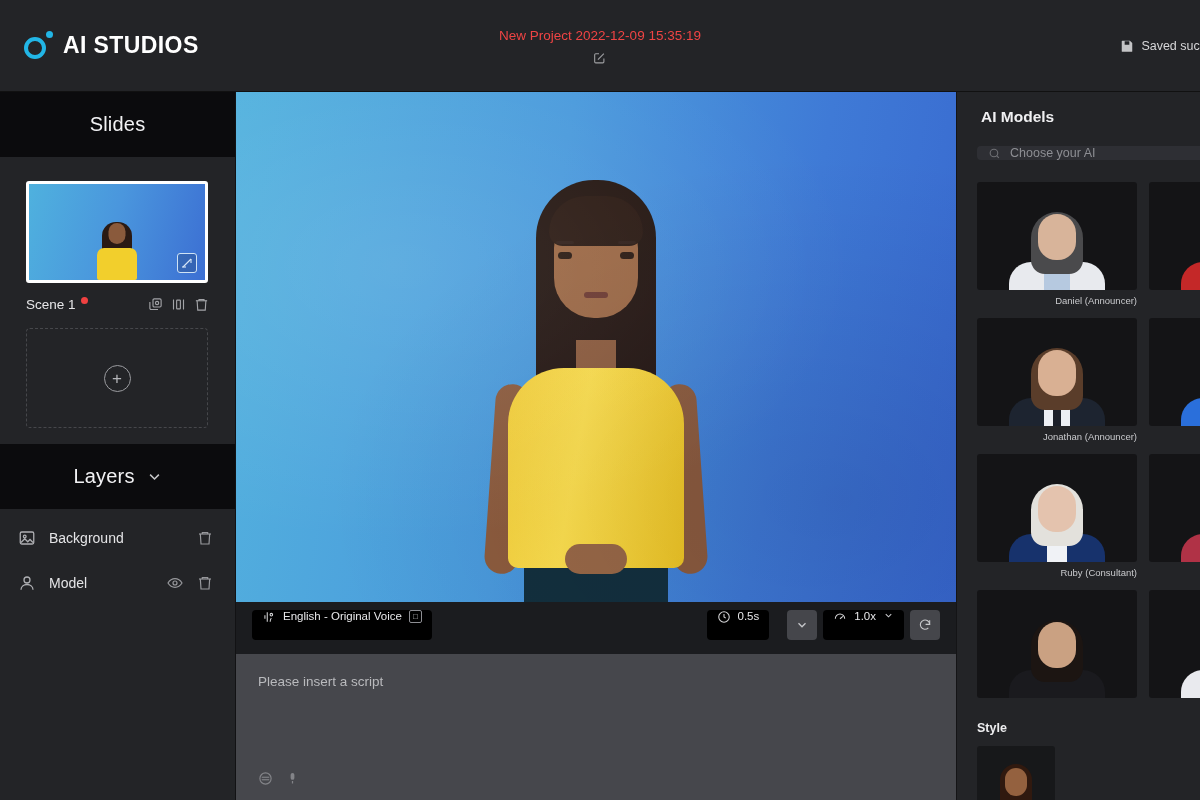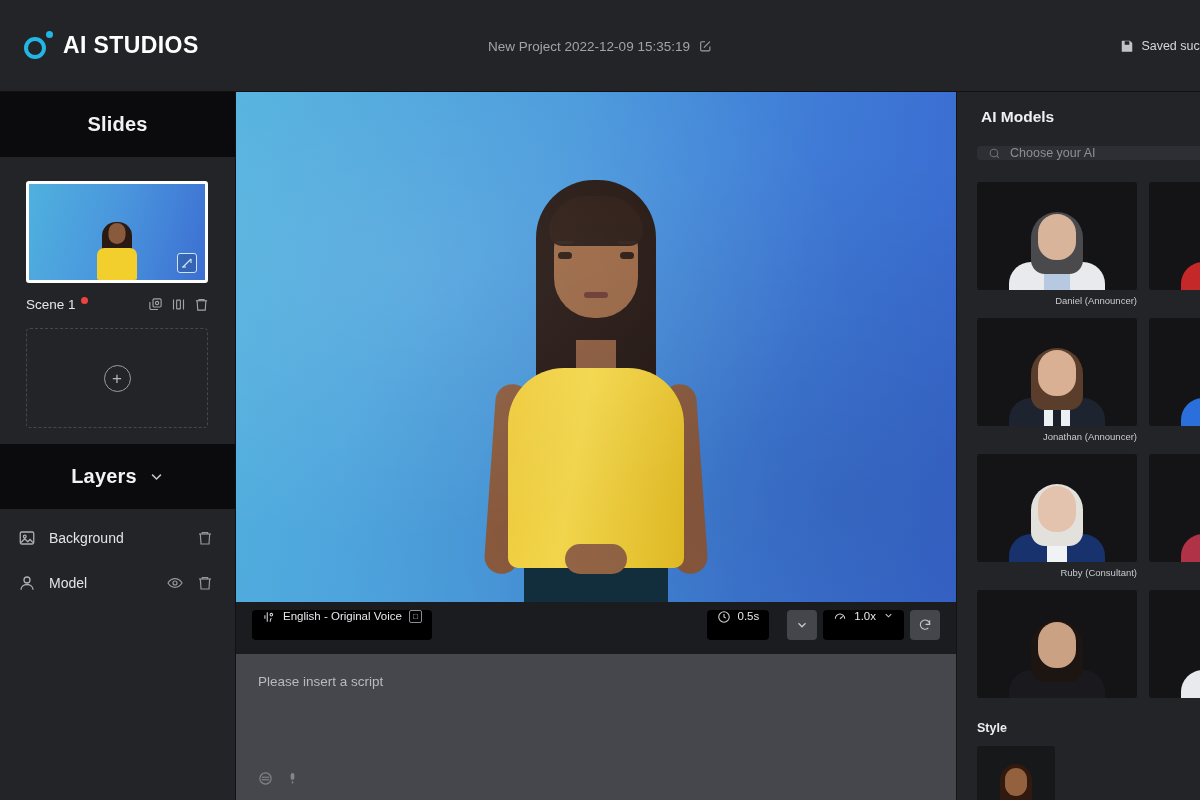--- a/index.html
+++ b/index.html
@@ -32,21 +32,21 @@
     background: #22b6e6;
   }
   .brand-text {
     font-size: 23px; font-weight: bold; letter-spacing: 0.4px;
     color: #ffffff;
   }
   .project-title {
     position: absolute; left: 50%; top: 50%;
     transform: translate(-50%, -50%);
     display: flex; align-items: center; gap: 9px;
-    font-size: 13.5px; color: #a3a3a3; white-space: nowrap;
+    font-size: 13.5px; color: #ef4444; white-space: nowrap; flex-direction: column;
   }
   .title-edit-icon { width: 13px; height: 13px; opacity: .75; display: block; }
   .saved-status {
     position: absolute; right: -6px; top: 50%;
     transform: translateY(-50%);
     display: flex; align-items: center; gap: 7px;
     font-size: 12.5px; color: #d6d6d8; white-space: nowrap;
     overflow: hidden; max-width: 104px;
   }
   .save-icon { width: 14px; height: 14px; flex: 0 0 14px; opacity: .9; }
@@ -59,21 +59,21 @@
     width: 236px; flex: 0 0 236px;
     background: #232427;
     display: flex; flex-direction: column;
     border-right: 1px solid #121214;
   }
   .panel-head {
     background: #0b0b0d; height: 65px;
     display: flex; align-items: center; justify-content: center;
     gap: 12px; position: relative;
   }
-  .panel-head-title { font-size: 20px; font-weight: bold; color: #f2f2f4; letter-spacing: .2px; }
+  .panel-head-title { font-size: 20px; font-weight: normal; color: #f2f2f4; letter-spacing: .2px; }
   .chevron { width: 15px; height: 15px; opacity: .85; }
 
   .slides-body { padding: 24px 26px 0 26px; }
   .scene-thumb-wrap { position: relative; }
   .scene-thumb {
     width: 182px; height: 102px; border-radius: 3px;
     border: 3px solid #ffffff;
     position: relative; overflow: hidden;
     background: linear-gradient(105deg, #4fb1de 0%, #4a96dd 48%, #3c6fd3 100%);
   }

